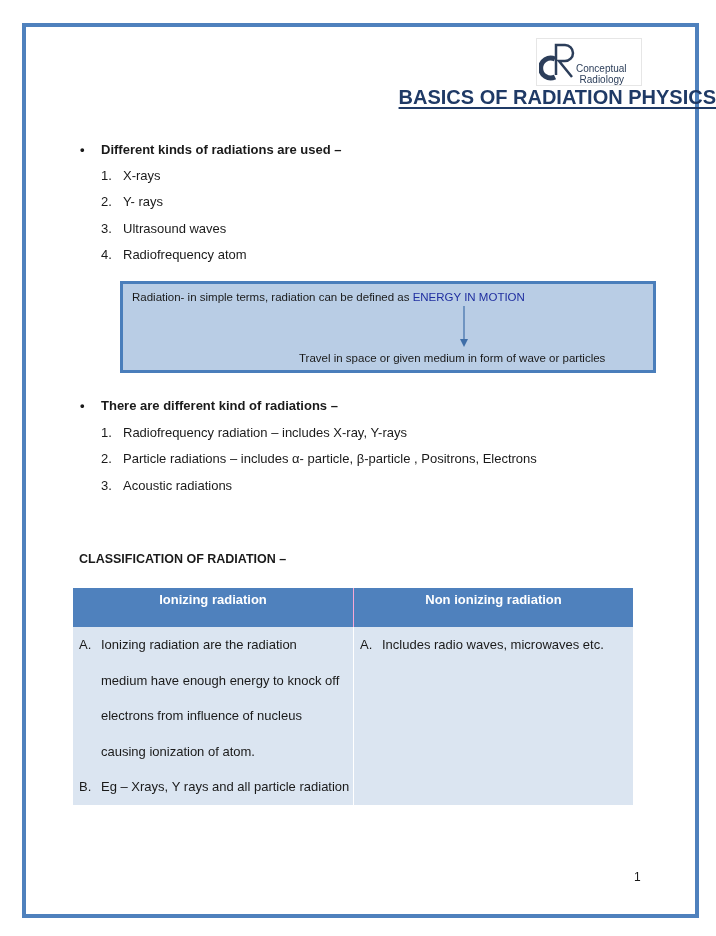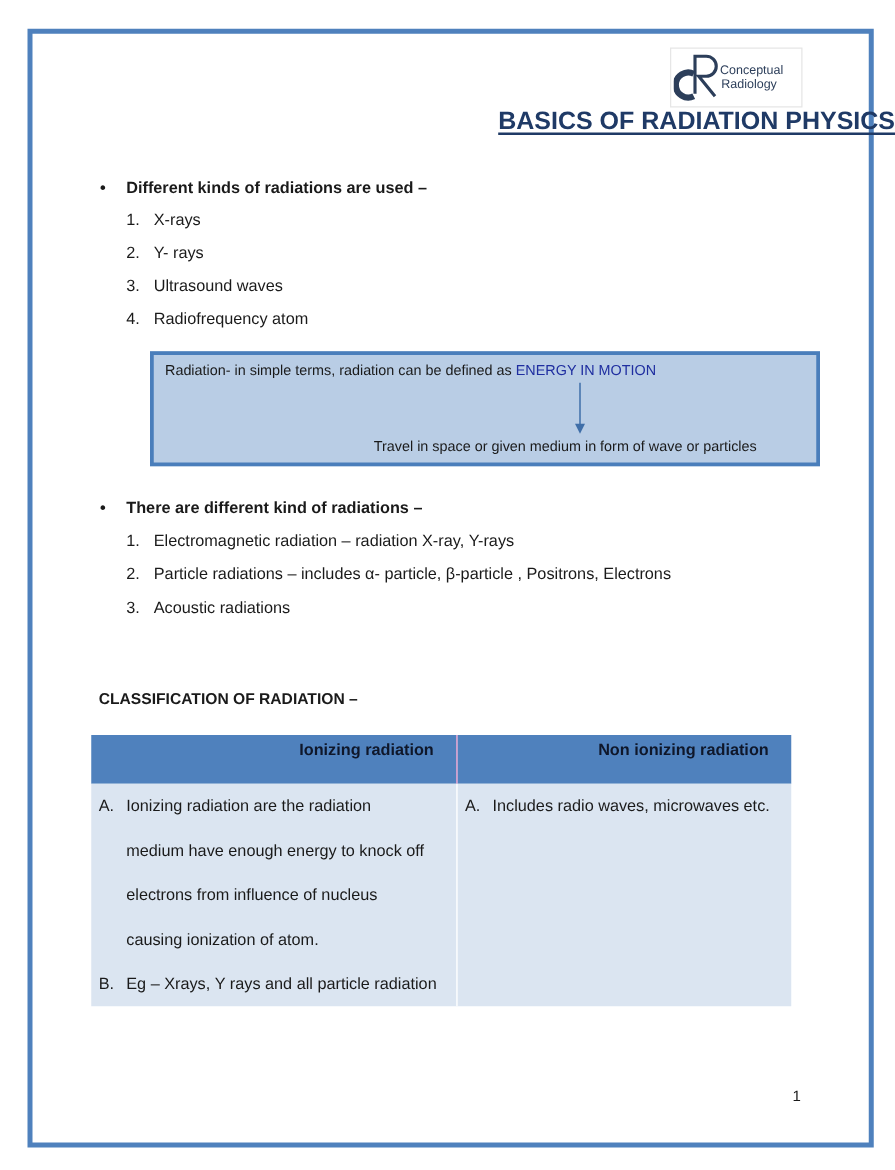--- a/index.html
+++ b/index.html
@@ -3,39 +3,39 @@
   <meta charset="utf-8">
   <style>
     html, body { margin: 0; padding: 0; background: #ffffff; }
     body { width: 716px; height: 936px; position: relative; overflow: hidden;
            font-family: "Liberation Sans", sans-serif; color: #1a1a1a; }
     .page-border { position: absolute; left: 22px; top: 23px; width: 669px; height: 887px;
                    border: 4px solid #4f81bd; box-sizing: content-box; }
     .logo { position: absolute; left: 536px; top: 38px; width: 104px; height: 46px;
             border: 1px solid #e6e6e6; background: #fff; }
     .logo svg { position: absolute; left: 2px; top: 2px; }
-    .logo-text { position: absolute; left: 39px; top: 12px; font-size: 10px; line-height: 11px; color: #2c3e5a; }
+    .logo-text { position: absolute; left: 39px; top: 24px; font-size: 10px; line-height: 11px; color: #2c3e5a; text-align: center; }
     .title { position: absolute; left: 0; width: 716px; top: 86px; text-align: right;
              font-size: 20px; font-weight: bold; color: #1f3a66; }
     .title span { text-decoration: underline; text-decoration-thickness: 2px; text-underline-offset: 3px; }
     .bullet { position: absolute; left: 80px; font-size: 13px; font-weight: bold; }
     .bullet .dot { display: inline-block; width: 21px; }
     .num-item { position: absolute; left: 101px; font-size: 13px; }
     .num-item .n { display: inline-block; width: 22px; }
     .def-box { position: absolute; left: 120px; top: 281px; width: 530px; height: 86px;
                background: #b9cde5; border: 3px solid #4a7ebb; }
     .def-line1 { position: absolute; left: 9px; top: 7px; font-size: 11.5px; color: #1a1a1a; }
     .def-line1 .accent { color: #1f2ea0; }
     .def-arrow { position: absolute; left: 337px; top: 22px; }
     .def-line2 { position: absolute; left: 176px; top: 68px; font-size: 11.5px; color: #1a1a1a; }
     .section-heading { position: absolute; left: 79px; top: 552px; font-size: 12.5px; font-weight: bold; }
     table.classif { position: absolute; left: 73px; top: 588px; width: 560px; border-collapse: collapse;
                     font-size: 13px; }
-    table.classif th { background: #4f81bd; color: #0f172a; text-align: right; font-weight: bold;
-                       height: 35px; vertical-align: top; padding: 4px 18px 0 6px; }
+    table.classif th { background: #4f81bd; color: #ffffff; text-align: center; font-weight: bold;
+                       height: 35px; vertical-align: top; padding: 4px 6px 0 6px; }
     table.classif th + th { border-left: 1px solid #f9a8d4; }
     table.classif td { background: #dbe5f1; vertical-align: top; padding: 0; height: 176px; }
     table.classif td + td { border-left: 1px solid #ffffff; }
     .cell-item { display: flex; font-size: 13px; }
     .cell-item .letter { width: 22px; padding-left: 6px; flex: none; }
     .cell-item .txt { line-height: 35.5px; }
     .page-number { position: absolute; left: 634px; top: 870px; font-size: 12px; }
   </style>
 </head>
 <body>
@@ -70,21 +70,21 @@
   <svg class="def-arrow" width="8" height="42" viewBox="0 0 8 42">
     <line x1="4" y1="0" x2="4" y2="34" stroke="#3f6ea8" stroke-width="1.2"></line>
     <polygon points="0,33 8,33 4,41" fill="#3f6ea8"></polygon>
   </svg>
   <div class="def-line2">Travel in space or given medium in form of wave or particles</div>
 </div>
 
 <div class="bullet" style="top:398px;">
   <span class="dot">•</span><span>There are different kind of radiations –</span>
 </div>
-<div class="num-item" style="top:425px;"><span class="n">1.</span><span>Electromagnetic radiation – radiation X-ray, Υ-rays</span></div>
+<div class="num-item" style="top:425px;"><span class="n">1.</span><span>Radiofrequency radiation – includes X-ray, Υ-rays</span></div>
 <div class="num-item" style="top:451px;"><span class="n">2.</span><span>Particle radiations – includes α- particle, β-particle , Positrons, Electrons</span></div>
 <div class="num-item" style="top:478px;"><span class="n">3.</span><span>Acoustic radiations</span></div>
 
 <div class="section-heading">CLASSIFICATION OF RADIATION –</div>
 
 <table class="classif">
   <tbody>
       <tr>
     <th style="width:268px;">Ionizing radiation</th>
     <th>Non ionizing radiation</th>

